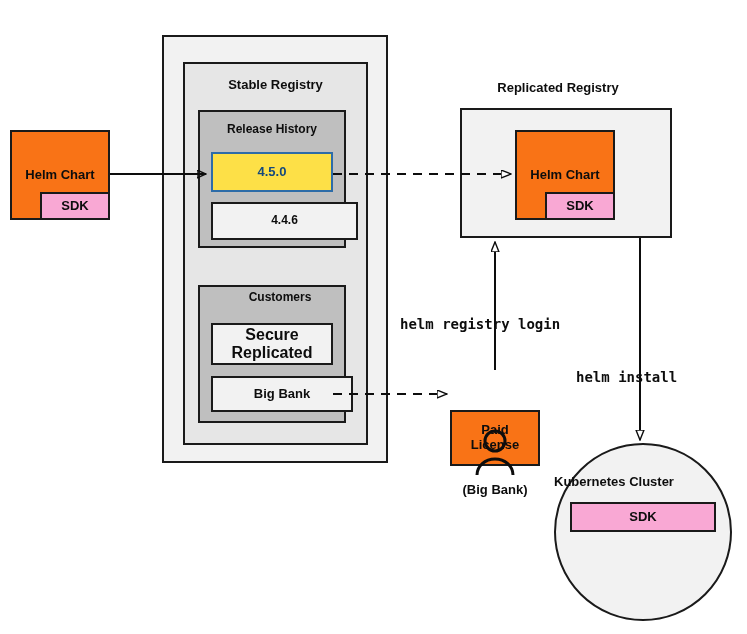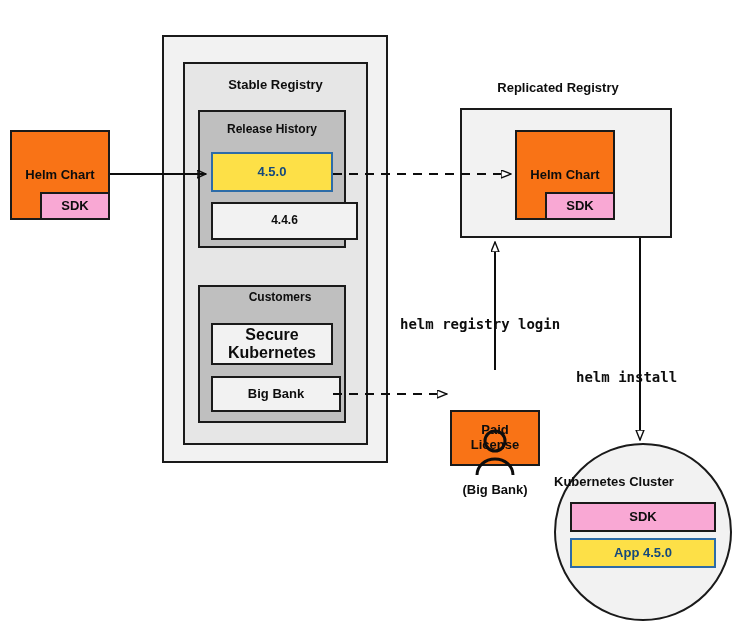--- a/index.html
+++ b/index.html
@@ -102,24 +102,24 @@
   <div class="node fill-blue" style="left:211px; top:152px; width:122px; height:40px; font-size:13px;">4.5.0</div>
 
   <div class="node fill-lightest" style="left:211px; top:202px; width:147px; height:38px; font-size:12px;">4.4.6</div>
 
   <div class="node fill-dark" style="left:198px; top:285px; width:148px; height:138px; display:block;">
     <div class="container-label" style="top:4px; font-size:12px;margin-left:16px;">Customers</div>
   </div>
 
   <div class="node fill-lightest" style="left:211px; top:323px; width:122px; height:42px; font-size:16px; flex-direction:column;">
     <span>Secure</span>
-    <span>Kubernetes</span>
+    <span>Replicated</span>
   </div>
 
-  <div class="node fill-lightest" style="left:211px; top:376px; width:130px; height:36px; font-size:13px;">Big Bank</div>
+  <div class="node fill-lightest" style="left:211px; top:376px; width:142px; height:36px; font-size:13px;">Big Bank</div>
 
   <div class="node fill-mid" style="left:10px; top:130px; width:100px; height:90px; display:block;">
     <div class="container-label" style="top:36px; font-size:13px;">Helm Chart</div>
   </div>
   <div class="node fill-white" style="left:40px; top:192px; width:70px; height:28px; font-size:13px;">SDK</div>
 
   <div class="node fill-lightest" style="left:460px; top:108px; width:212px; height:130px; display:block;"></div>
 
   <div class="node fill-mid" style="left:515px; top:130px; width:100px; height:90px; display:block;">
     <div class="container-label" style="top:36px; font-size:13px;">Helm Chart</div>
@@ -137,21 +137,20 @@
   </svg>
   <div style="position:absolute; left:430px; top:482px; width:130px; text-align:center; font-size:13px; font-weight:bold; color:#0d0d0d; line-height:1.25;">
     <div>(Big Bank)</div>
   </div>
 
   <div class="circle" style="left:554px; top:443px; width:178px; height:178px;"></div>
   <div style="position:absolute; left:554px; top:474px; width:178px; font-size:13px; font-weight:bold; color:#0d0d0d;">Kubernetes Cluster</div>
 
   <div class="node fill-white" style="left:570px; top:502px; width:146px; height:30px; font-size:13px;">SDK</div>
 
-  <div class="node fill-blue" style="left:570px; top:538px; width:146px; height:30px; font-size:13px;">App 4.5.0</div>
 
   <div class="cmd" style="left:400px; top:292px; font-size:14px;">helm registry login</div>
 
   <div class="cmd" style="left:576px; top:345px; font-size:14px;">helm install</div>
 
   <svg class="edges">
     <defs>
       <marker id="arrow-solid" markerWidth="10" markerHeight="10" refX="9" refY="4" orient="auto" markerUnits="userSpaceOnUse">
         <path d="M0,0 L9,4 L0,8 z" fill="none" stroke="#0d0d0d" stroke-width="1.4"></path>
       </marker>

